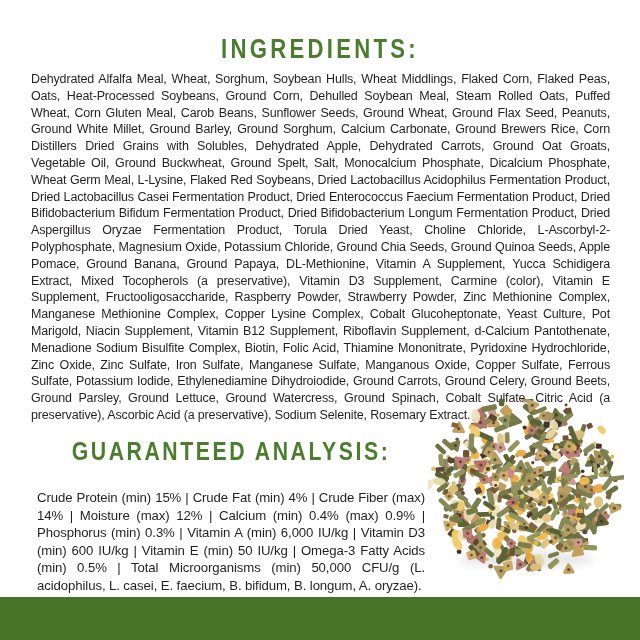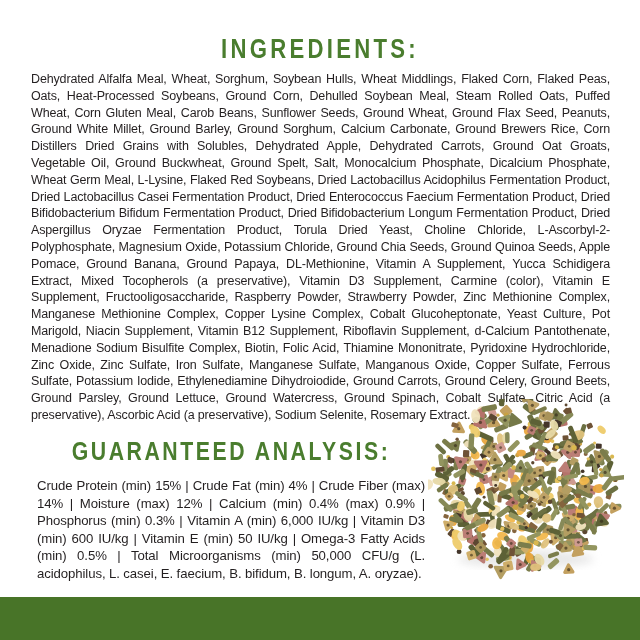--- a/index.html
+++ b/index.html
@@ -58,21 +58,21 @@
     font-size: 25px;
     line-height: 28px;
     font-weight: bold;
     letter-spacing: 3px;
     color: #4a7d2e;
     transform: scaleX(0.85);
     transform-origin: 50% 50%;
     white-space: nowrap;
   }
   .analysis-text {
-    margin-top: 12px;
+    margin-top: 24px;
     font-size: 13.2px;
     line-height: 17.6px;
     letter-spacing: -0.1px;
     text-align: justify;
     color: #231f20;
   }
   .food-photo {
     position: absolute;
     left: 428px;
     top: 399px;

